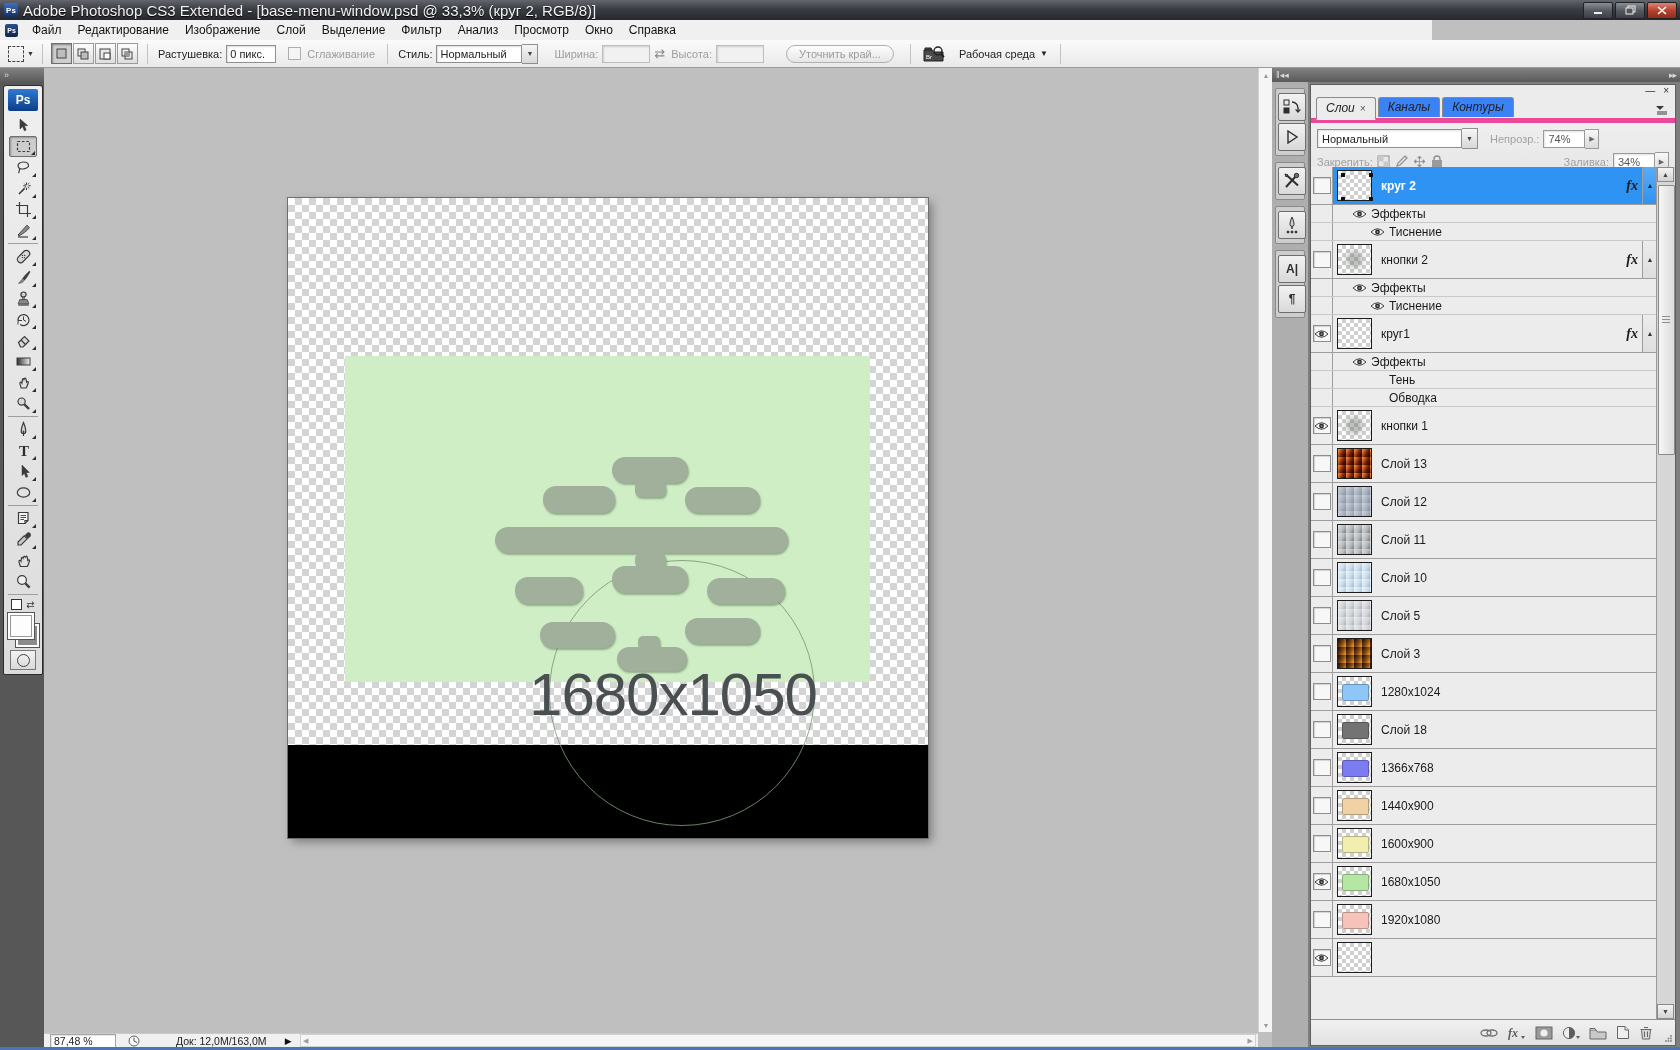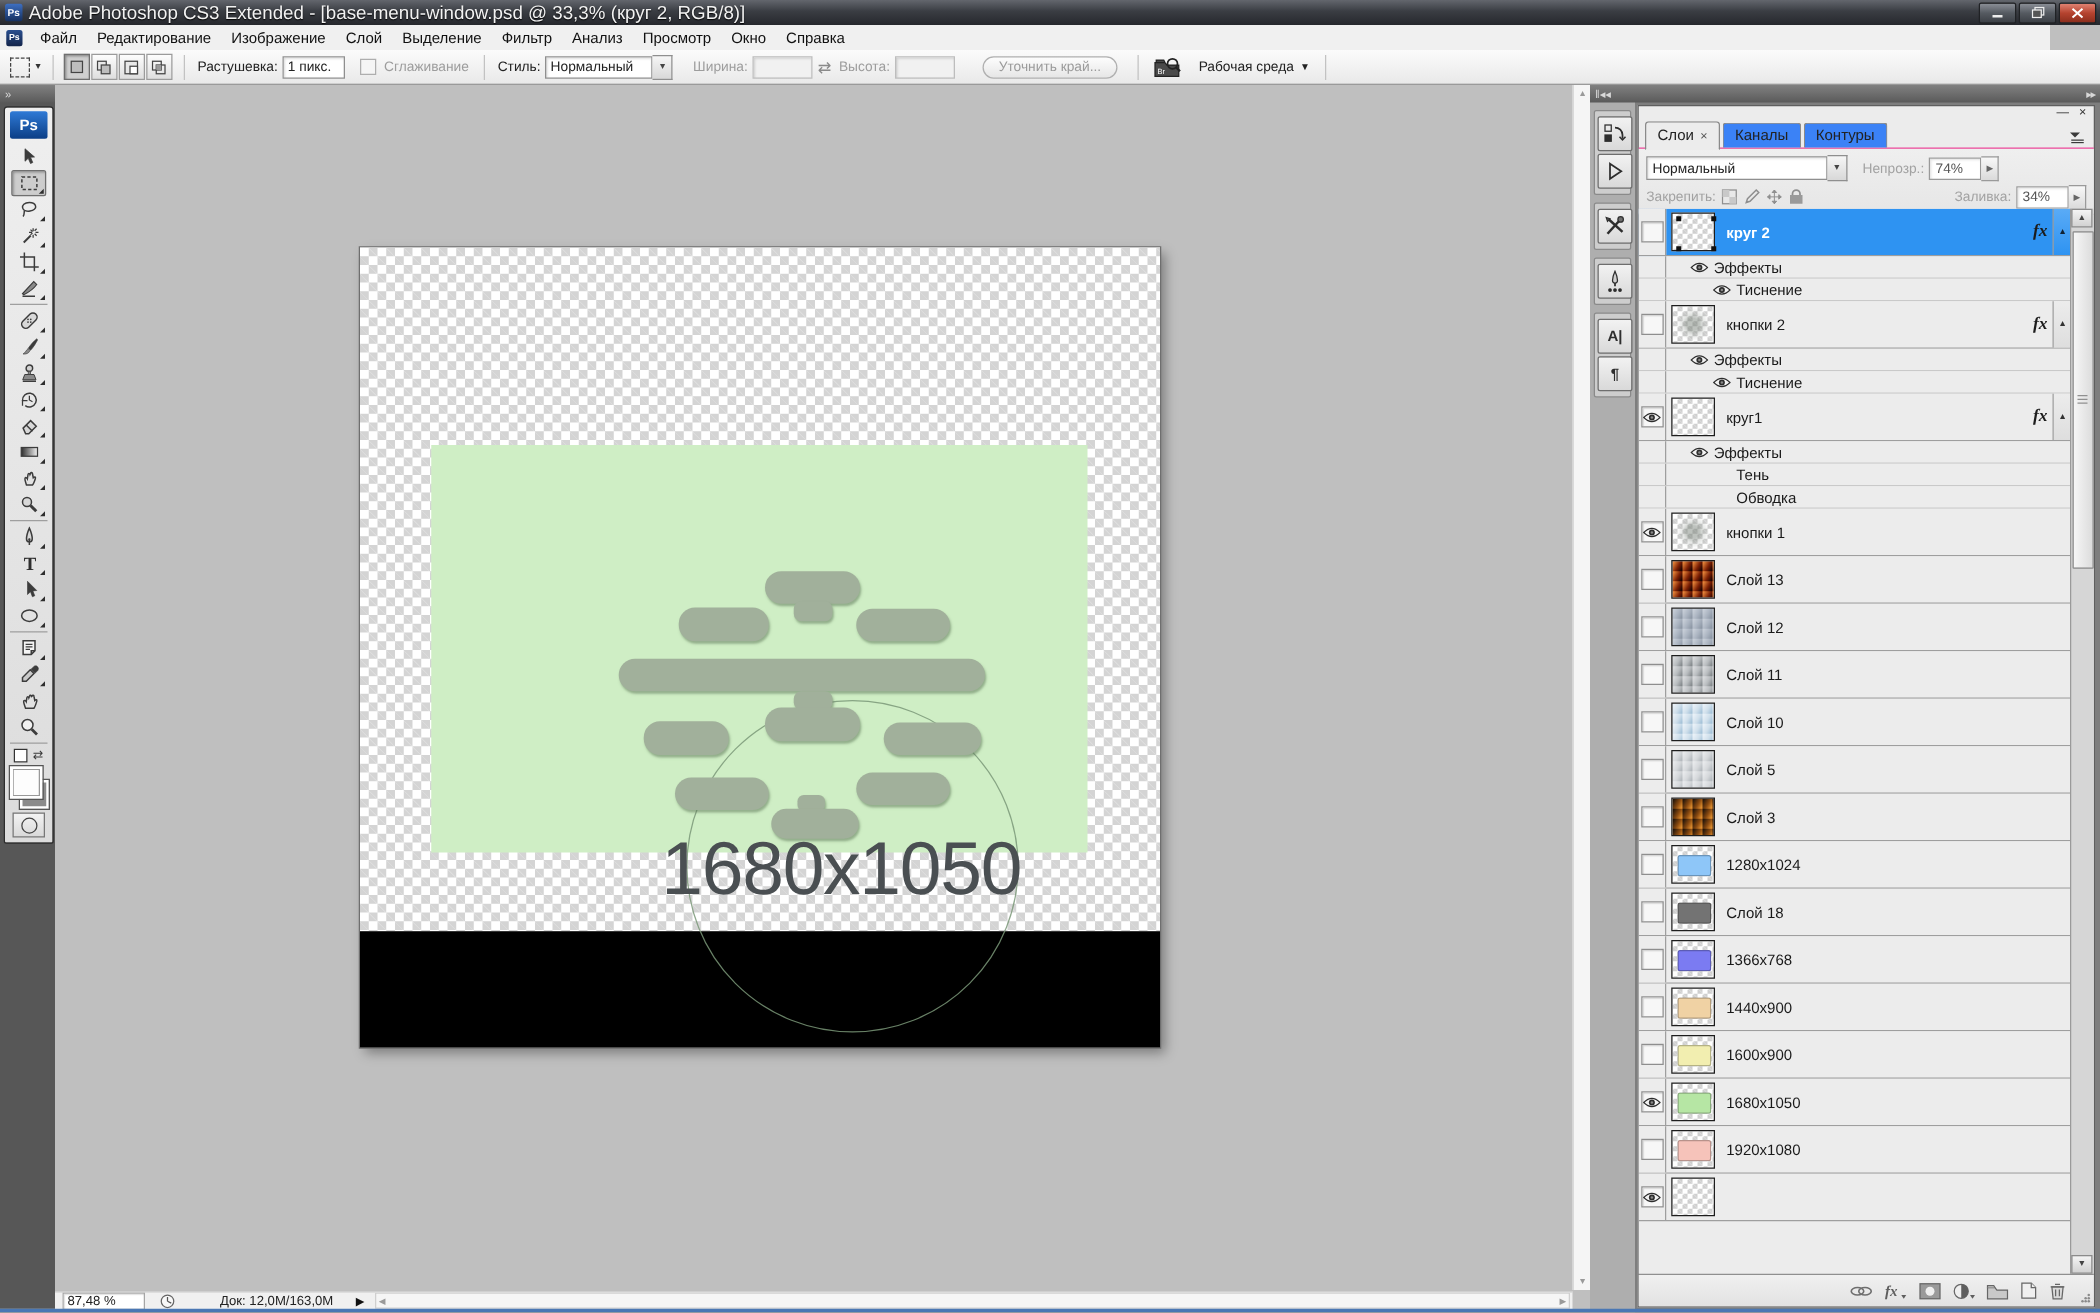--- a/index.html
+++ b/index.html
@@ -10,21 +10,21 @@
     background:linear-gradient(#63666d,#3a3d43 45%,#26282d);display:flex;align-items:center;color:#fff;}
   .appicon{width:14px;height:14px;margin:0 5px 0 4px;background:linear-gradient(#3d6fc2,#16305e);
     color:#fff;font-size:8px;font-weight:bold;display:flex;align-items:center;justify-content:center;border-radius:2px;}
   #title-text{font-size:15px;color:#f2f2f2;text-shadow:0 1px 1px #000;}
   #win-controls{margin-left:auto;display:flex;margin-right:3px;gap:2px;}
   .winbtn{width:28px;height:15px;border:1px solid #202225;border-radius:2px;display:flex;align-items:center;justify-content:center;
     background:linear-gradient(#8a8e96,#555a61 50%,#3c4046);color:#eee;font-size:9px;line-height:1;}
   .winbtn.close{background:linear-gradient(#e08373,#b5432f 50%,#8c2e1d);}
   .winbtn svg{display:block}
   
-  #menubar{position:absolute;left:0;top:20px;width:1640px;height:20px;background:#f0f0f0;
+  #menubar{position:absolute;left:0;top:20px;width:1432px;height:20px;background:#f0f0f0;
     border-bottom:1px solid #d4d4d4;display:flex;align-items:center;}
   .menu-psicon{width:13px;height:13px;margin:0 6px 0 5px;background:linear-gradient(#2a4f8f,#13244a);
     color:#fff;font-size:7px;font-weight:bold;display:flex;align-items:center;justify-content:center;border-radius:2px;}
   .menu-item{padding:0 8px;height:20px;line-height:20px;color:#111;}
   
   #optionsbar{position:absolute;left:0;top:40px;width:1680px;height:28px;
     background:linear-gradient(#fbfbfb,#e9e9e9);border-bottom:1px solid #9a9a9a;
     display:flex;align-items:center;padding-left:8px;box-sizing:border-box;color:#222;font-size:11px;}
   .osep{width:1px;height:20px;background:#c2c2c2;margin:0 8px;flex:none;}
   .tool-preview{display:flex;align-items:center;gap:3px;}
@@ -110,21 +110,21 @@
   .strip-btn{width:26px;height:26px;margin:2px auto;background:linear-gradient(#f2f2f2,#d9d9d9);
     border:1px solid #6e6e6e;border-radius:2px;display:flex;align-items:center;justify-content:center;color:#2e2e2e;}
   .strip-btn .tx{font-size:12px;font-weight:bold;}
   
   #panel-dock{position:absolute;left:1308px;top:68px;width:372px;height:982px;background:#7e7e7e;}
   #panel-dock .dock-head{display:flex;justify-content:flex-end;letter-spacing:-1px;}
   #layers-panel{position:absolute;left:2px;top:16px;width:366px;height:962px;background:#ececec;
     border:1px solid #5f5f5f;box-sizing:border-box;}
   .panel-mini{height:12px;display:flex;justify-content:flex-end;align-items:center;gap:8px;
     padding-right:6px;color:#333;font-size:10px;line-height:10px;}
-  .tabs-row{position:relative;height:21px;border-bottom:1px solid #ec4899;display:flex;align-items:center;padding-left:5px;}
+  .tabs-row{position:relative;height:21px;border-bottom:5px solid #ec4899;display:flex;align-items:flex-start;padding-left:5px;font-style:italic;}
   .tab{border:1px solid #8a8a8a;border-bottom:none;border-radius:3px 3px 0 0;padding:0 9px;height:19px;
     line-height:19px;background:#3b82f6;color:#222;margin-right:2px;font-size:12px;}
   .tab.active{background:#ececec;height:21px;line-height:21px;margin-bottom:-1px;border-bottom:1px solid #ececec;}
   .tab .closex{margin-left:5px;color:#555;font-size:10px;}
   .flyout{position:absolute;right:4px;bottom:2px;width:18px;height:14px;display:flex;align-items:center;justify-content:center;}
   .controls{padding:4px 6px 2px;border-bottom:1px solid #9c9c9c;background:linear-gradient(#efefef,#e6e6e6);}
   .ctl-row{display:flex;align-items:center;height:23px;}
   .graylab{color:#a2a2a2;font-size:11px;}
   .blend-dd{display:flex;align-items:center;}
   .blendfield{width:135px;height:17px;background:#fff;border:1px solid #8f8f8f;display:flex;align-items:center;
@@ -250,21 +250,21 @@
         <span class="modebtn">
           <svg width="12" height="12">
             <rect x="1" y="1" width="7" height="7" fill="none" stroke="#444"></rect>
             <rect x="4" y="4" width="7" height="7" fill="none" stroke="#444"></rect>
             <rect x="4" y="4" width="4" height="4" fill="#9a9a9a"></rect>
           </svg>
         </span>
       </span>
     <span class="osep"></span>
     <span class="olabel">Растушевка:</span>
-    <span class="field" style="width:42px">1 пикс.</span>
+    <span class="field" style="width:42px">0 пикс.</span>
     <span style="width:12px"></span>
     <span class="chk"></span>
     <span class="olabel dis">Сглаживание</span>
     <span class="osep"></span>
     <span class="olabel">Стиль:</span>
     <span class="ddwrap">
       <span class="field" style="width:78px">Нормальный</span>
       <span class="ddbtn">▼</span>
     </span>
     <span style="width:14px"></span>

